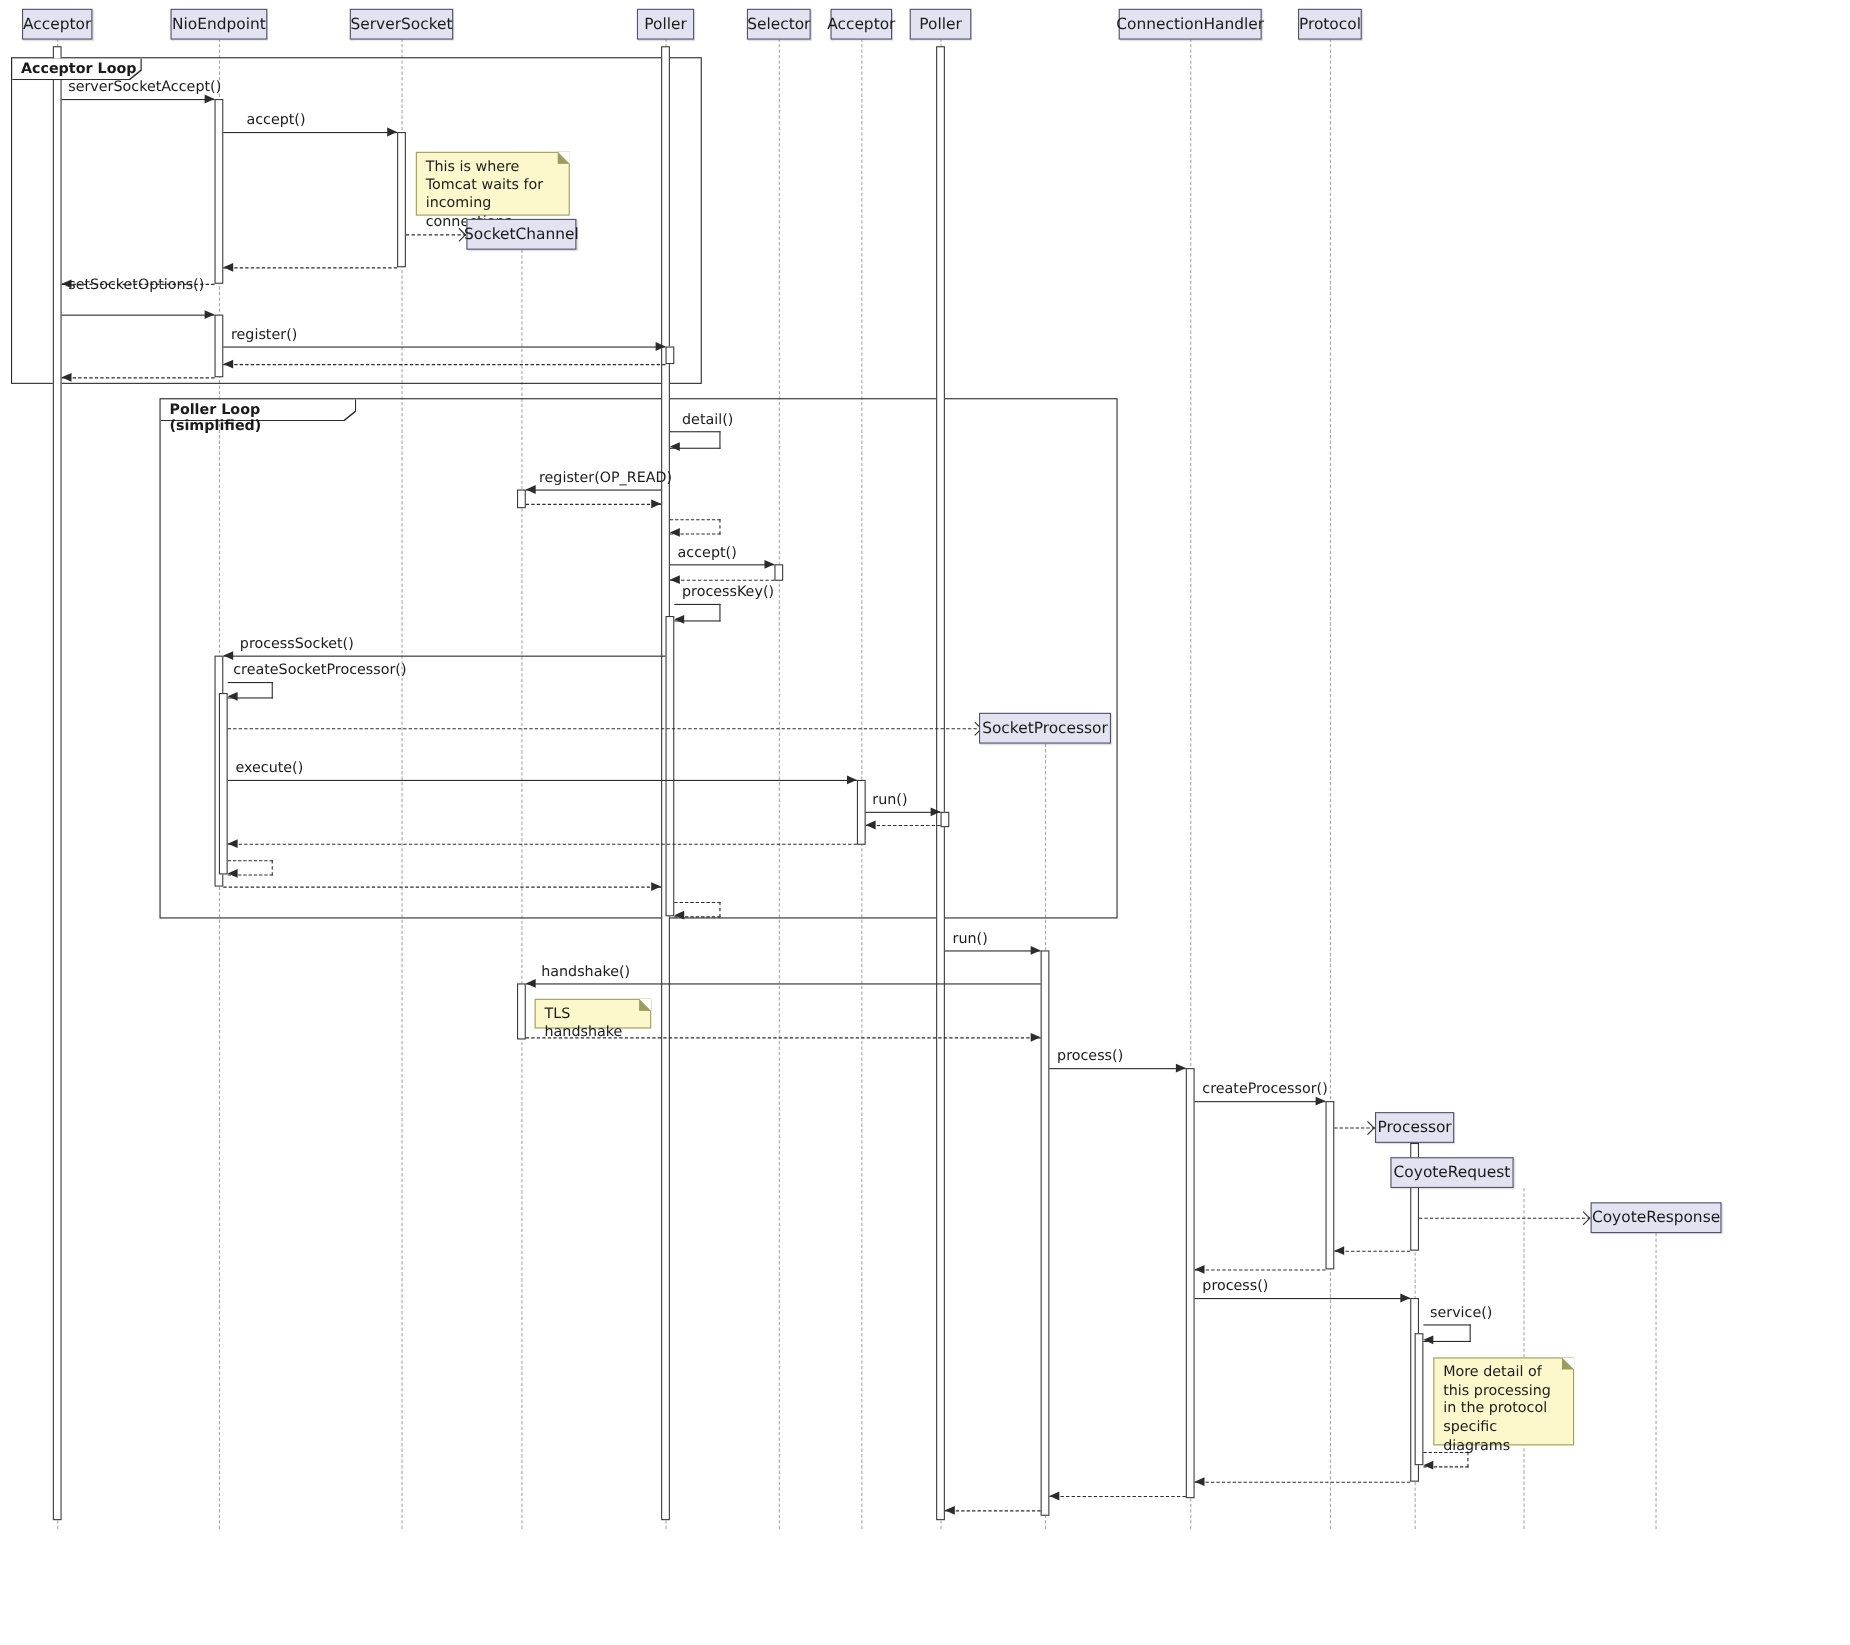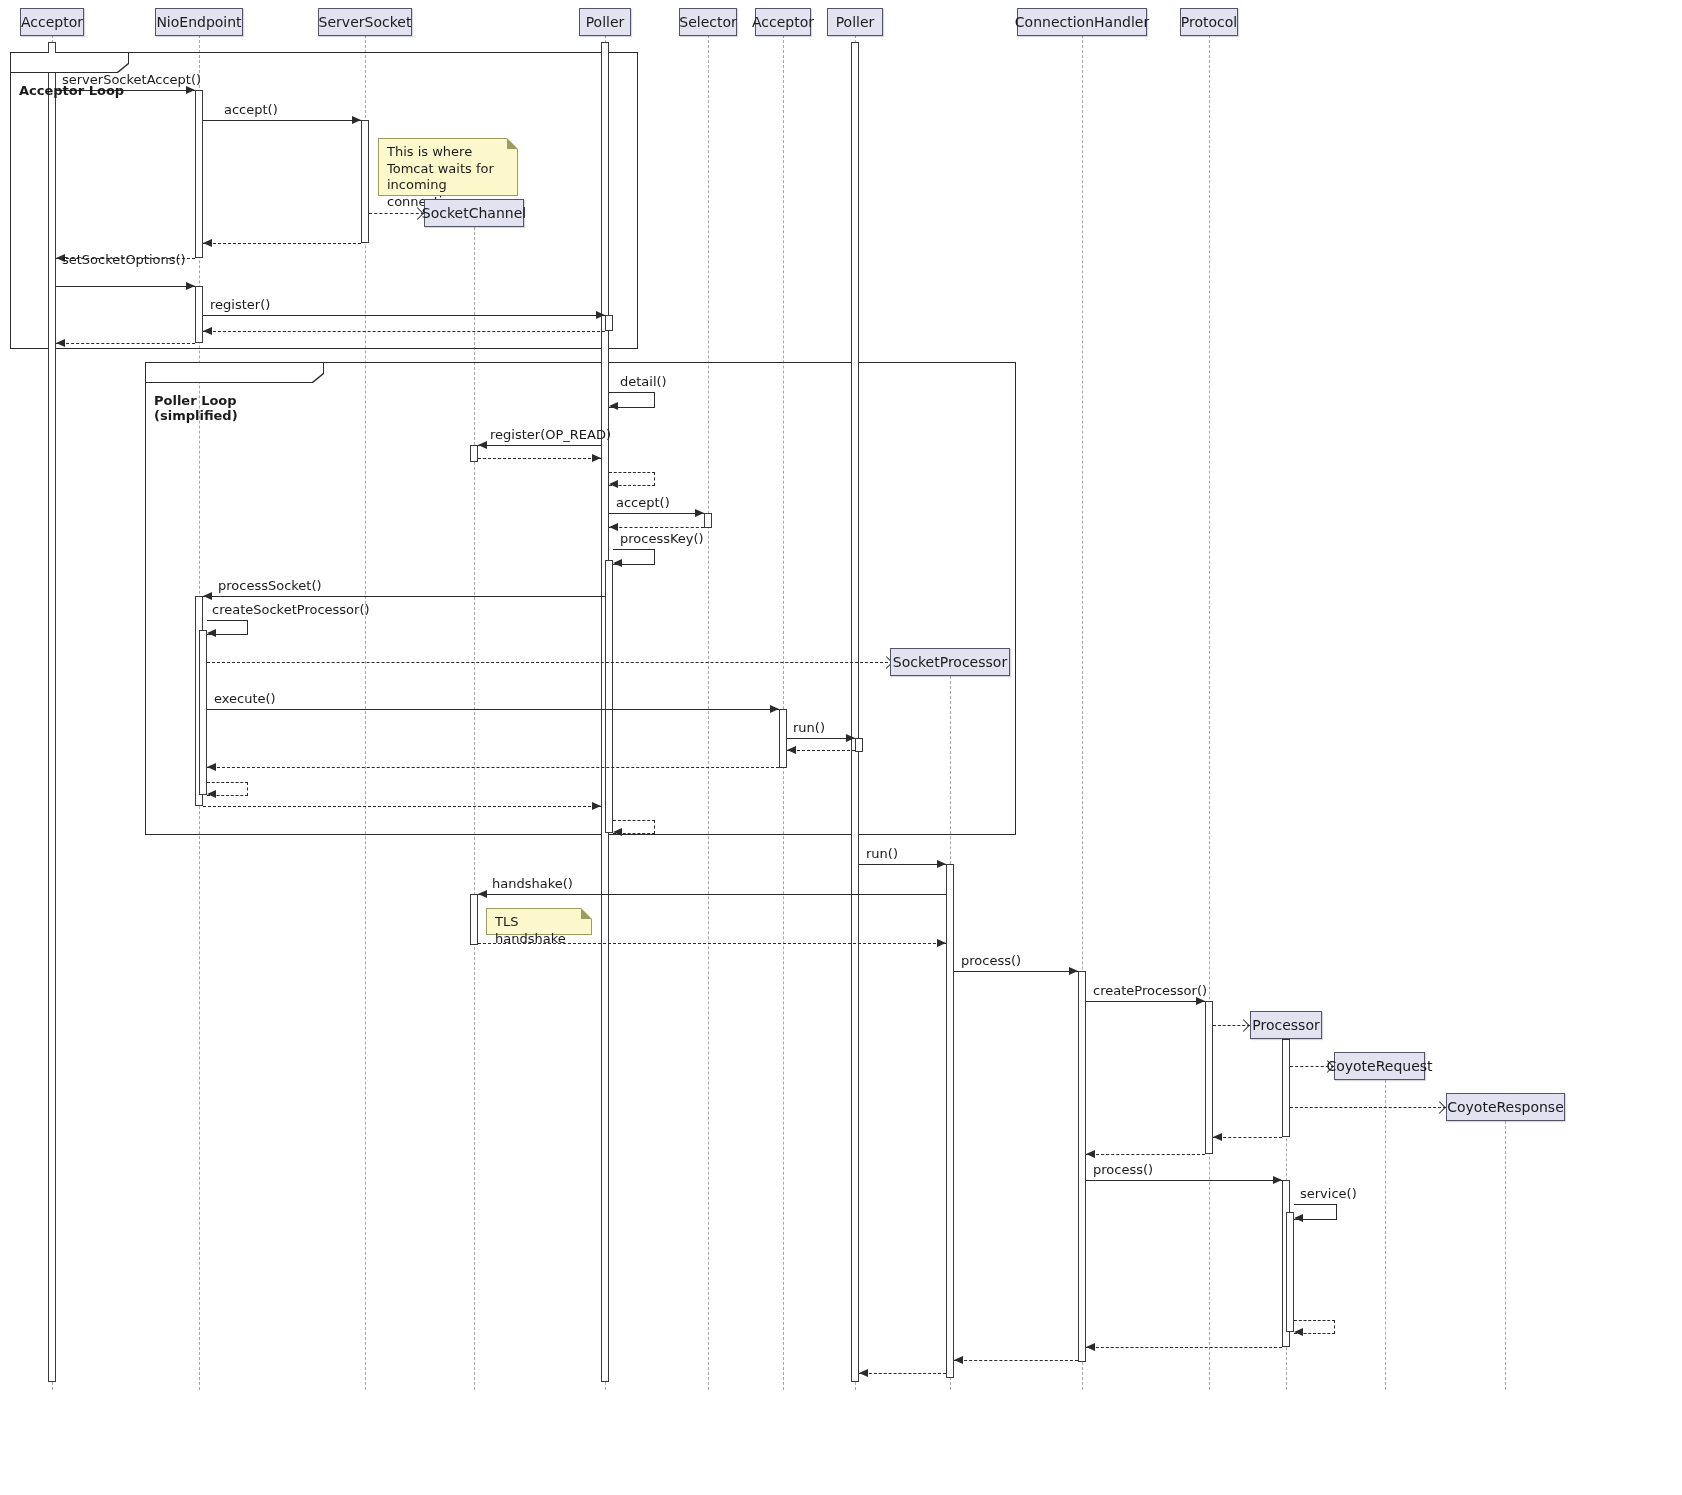--- a/index.html
+++ b/index.html
@@ -5,21 +5,21 @@
   html,body{margin:0;padding:0;background:#fff;}
   .canvas{position:relative;width:1682px;height:1495px;background:#ffffff;
           font-family:"DejaVu Sans","Liberation Sans",sans-serif;color:#1b1b1b;overflow:hidden;}
   .lifeline{position:absolute;width:0;border-left:1px dashed #a9a9a9;}
   .frame{position:absolute;border:1px solid #2b2b2b;box-sizing:border-box;}
   .ftab{position:absolute;font-weight:bold;font-size:13px;}
   .ftab .bg{position:absolute;inset:0;background:#2b2b2b;
             clip-path:polygon(0 0,100% 0,100% 55%,calc(100% - 11px) 100%,0 100%);}
   .ftab .fg{position:absolute;left:0;top:0;right:1px;bottom:1px;background:#ffffff;
             clip-path:polygon(0 0,100% 0,100% 53%,calc(100% - 11px) 100%,0 100%);}
-  .ftab .txt{position:absolute;left:8px;top:2px;margin-top:28px;}
+  .ftab .txt{position:absolute;left:8px;top:2px;}
   .act{position:absolute;width:8px;background:#ffffff;border:1px solid #3a3a3a;box-sizing:border-box;}
   .msg{position:absolute;height:0;border-top:1px solid #2b2b2b;}
   .msg.d{border-top-style:dashed;}
   .mlabel{position:absolute;font-size:13px;white-space:nowrap;}
   .ah-r{position:absolute;width:0;height:0;border-top:4px solid transparent;
         border-bottom:4px solid transparent;border-left:9px solid #2b2b2b;}
   .ah-l{position:absolute;width:0;height:0;border-top:4px solid transparent;
         border-bottom:4px solid transparent;border-right:9px solid #2b2b2b;}
   .oa-r{position:absolute;width:8px;height:8px;border-top:1px solid #2b2b2b;
         border-right:1px solid #2b2b2b;transform:rotate(45deg);}
@@ -205,20 +205,24 @@
   <div class="ah-l" style="left:859px;top:1369px"></div>
 
   <div class="note" style="left:378px;top:138px;width:140px;height:58px">
     <span class="fold"></span>
     <span>This is where Tomcat waits for incoming connections</span>
   </div>
   <div class="note" style="left:486px;top:908px;width:106px;height:27px">
     <span class="fold"></span>
     <span>TLS handshake</span>
   </div>
+  <div class="note" style="left:1303px;top:1234px;width:128px;height:80px">
+    <span class="fold"></span>
+    <span>More detail of this processing in the protocol specific diagrams</span>
+  </div>
 
   <div class="ftab" style="left:11px;top:53px;width:118px;height:20px">
     <span class="bg"></span>
       <span class="fg"></span>
     <span class="txt">Acceptor Loop</span>
   </div>
   <div class="ftab" style="left:146px;top:363px;width:178px;height:20px">
     <span class="bg"></span>
       <span class="fg"></span>
     <span class="txt">Poller Loop (simplified)</span>
@@ -230,16 +234,16 @@
   <div class="pbox" style="left:579px;top:8px;width:52px">Poller</div>
   <div class="pbox" style="left:679px;top:8px;width:58px">Selector</div>
   <div class="pbox" style="left:755px;top:8px;width:56px">Acceptor</div>
   <div class="pbox" style="left:827px;top:8px;width:56px">Poller</div>
   <div class="pbox" style="left:1017px;top:8px;width:130px">ConnectionHandler</div>
   <div class="pbox" style="left:1180px;top:8px;width:58px">Protocol</div>
 
   <div class="pbox" style="left:424px;top:199px;width:100px">SocketChannel</div>
   <div class="pbox" style="left:890px;top:648px;width:120px">SocketProcessor</div>
   <div class="pbox" style="left:1250px;top:1011px;width:72px">Processor</div>
-  <div class="pbox" style="left:1334px;top:1052px;width:91px">CoyoteRequest</div>
+  <div class="pbox" style="left:1264px;top:1052px;width:112px">CoyoteRequest</div>
   <div class="pbox" style="left:1446px;top:1093px;width:119px">CoyoteResponse</div>
 
 </div>
 
 </body></html>

